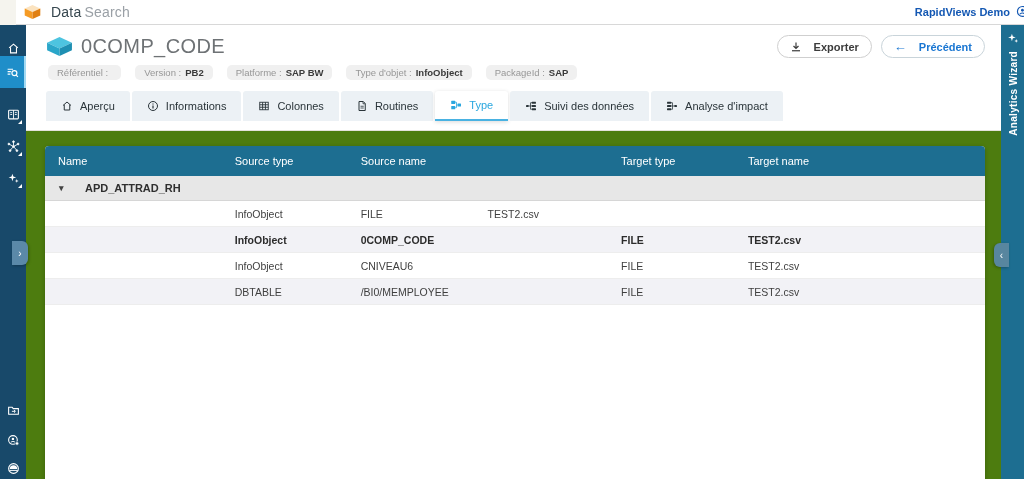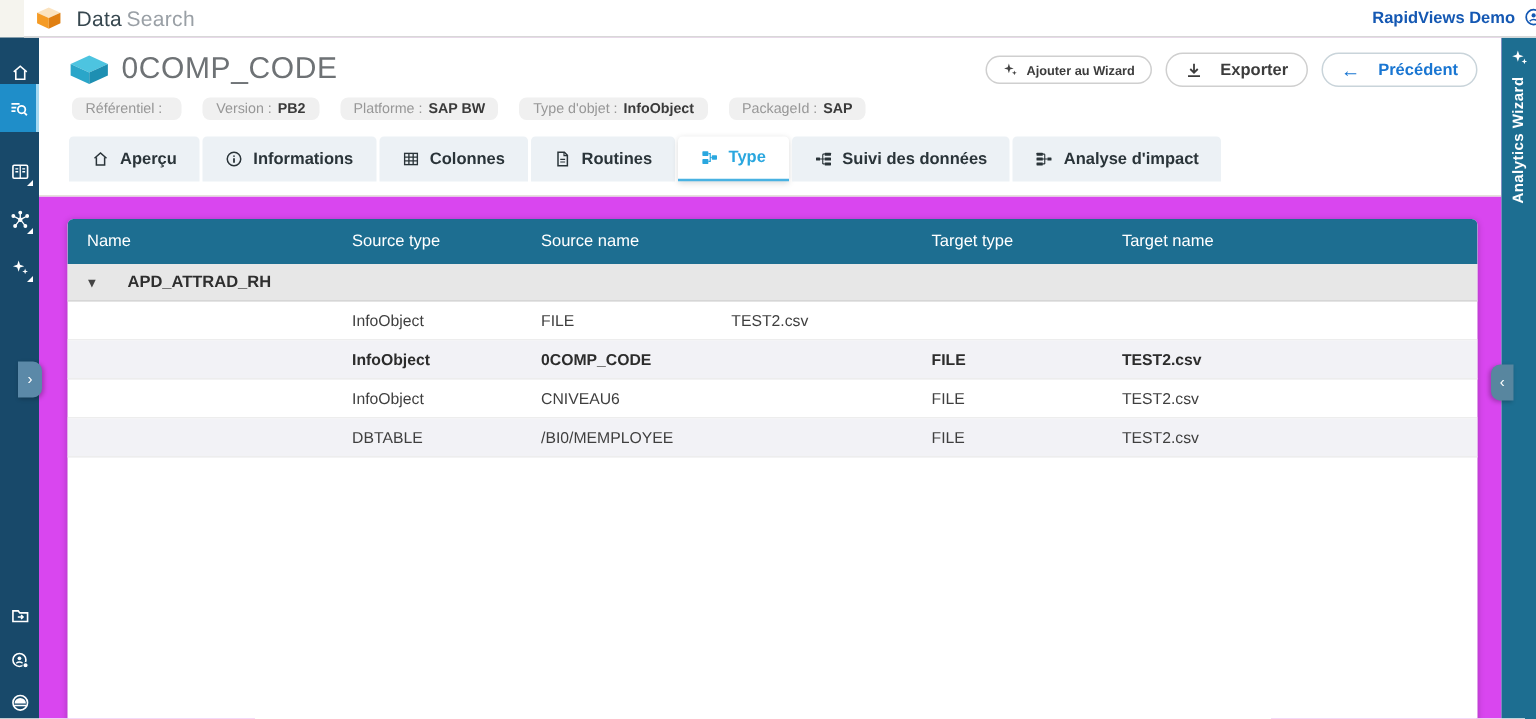--- a/index.html
+++ b/index.html
@@ -41,21 +41,21 @@
     color:#fff; width:13px; height:13px; }
   .rightbar .vlabel { position:absolute; top:26px; left:50%; transform:translateX(-50%) rotate(180deg);
     writing-mode:vertical-rl; color:#ffffff; font-size:10px; font-weight:bold; letter-spacing:.3px; }
   .side-collapser { position:absolute; left:-7px; top:218px; width:15px; height:24px;
     background:#58869f; border-radius:6px 0 0 6px; color:#fff; display:flex;
     align-items:center; justify-content:center; font-size:10px; cursor:pointer;
     box-shadow:-1px 1px 3px rgba(0,0,0,.25); }
 
   
   .main { position:absolute; left:26px; top:25px; right:23px; bottom:0;
-    background:#d946ef; overflow:hidden; }
+    background:#4d7c0f; overflow:hidden; }
   .page-header { background:#ffffff; height:106px; border-bottom:1px solid #e4e2da; }
   .title-row { display:flex; align-items:center; padding:10px 16px 0 20px; }
   .obj-cube { width:27px; height:21px; }
   .obj-title { font-size:20px; font-weight:400; color:#6e7275; margin-left:8px; letter-spacing:.4px; }
   .actions { margin-left:auto; display:flex; align-items:center; gap:9px; }
   .btn { display:flex; align-items:center; gap:12px; background:#ffffff;
     border:1px solid #cfcfcf; border-radius:12px; height:23px; padding:0 12px;
     font-family:inherit; font-size:11px; font-weight:bold; color:#3c3c3c; cursor:pointer; }
   .btn svg { flex:0 0 auto; }
   .btn.small { height:19px; border-radius:10px; font-size:8.5px; padding:0 10px; gap:5px; }
@@ -63,21 +63,21 @@
   .btn.blue .arrow { font-size:13px; line-height:1; }
 
   .badges { display:flex; align-items:center; gap:14px; padding-left:22px; margin-top:7px; }
   .pill { background:#f0f0f0; border-radius:5px; padding:2px 9px; font-size:9.5px;
     display:flex; gap:4px; align-items:center; white-space:nowrap; }
   .pill .b-label { color:#979797; }
   .pill .b-value { color:#3a3a3a; font-weight:bold; }
 
   .tabs { display:flex; gap:2px; padding-left:20px; margin-top:11px; }
   .tab { background:#ecf1f5; height:30px; padding:0 15px; display:flex; align-items:center;
-    gap:7px; font-size:11px; font-weight:700; color:#2a3439; border-radius:3px 3px 0 0;
+    gap:7px; font-size:11px; font-weight:400; color:#2a3439; border-radius:3px 3px 0 0;
     cursor:pointer; white-space:nowrap; }
   .tab svg { width:12px; height:12px; }
   .tab.active { background:#ffffff; color:#2aa7df; border-bottom:2px solid #49b2e2;
     box-shadow:0 1px 4px rgba(0,0,0,.15); }
 
   .content { position:relative; }
   .card { margin:15px 16px 0 19px; height:341px; background:#ffffff; border-radius:4px;
     box-shadow:0 1px 4px rgba(0,0,0,.22); overflow:hidden; }
   .t-head { display:flex; background:#1d6e91; height:30px; align-items:center;
     color:#ffffff; font-size:11px; font-weight:500; }
@@ -205,27 +205,20 @@
     <section class="page-header">
       <div class="title-row">
         <svg class="obj-cube" viewBox="0 0 28 22">
           <polygon points="14,1 27,7 14,13 1,7" fill="#4dc4e0"></polygon>
           <polygon points="1,7 14,13 14,21 1,15" fill="#2aa6c9"></polygon>
           <polygon points="27,7 14,13 14,21 27,15" fill="#1e8fb2"></polygon>
         </svg>
         <h1 class="obj-title">0COMP_CODE</h1>
 
         <div class="actions">
-          <button class="btn small">
-            <svg width="11" height="11" viewBox="0 0 24 24" fill="#444444">
-              <path d="M10 3 L11.7 8.3 L17 10 L11.7 11.7 L10 17 L8.3 11.7 L3 10 L8.3 8.3 Z"></path>
-              <path d="M18 13 L18.9 15.6 L21.5 16.5 L18.9 17.4 L18 20 L17.1 17.4 L14.5 16.5 L17.1 15.6 Z"></path>
-            </svg>
-            <span>Ajouter au Wizard</span>
-          </button>
           <button class="btn">
             <svg width="12" height="12" viewBox="0 0 24 24" fill="none" stroke="#3c3c3c" stroke-width="2.4">
               <path d="M12 3 V14 M7 10 L12 15 L17 10"></path>
                 <path d="M4 19.5 H20"></path>
             </svg>
             <span>Exporter</span>
           </button>
           <button class="btn blue">
             <span class="arrow">←</span>
             <span>Précédent</span>

